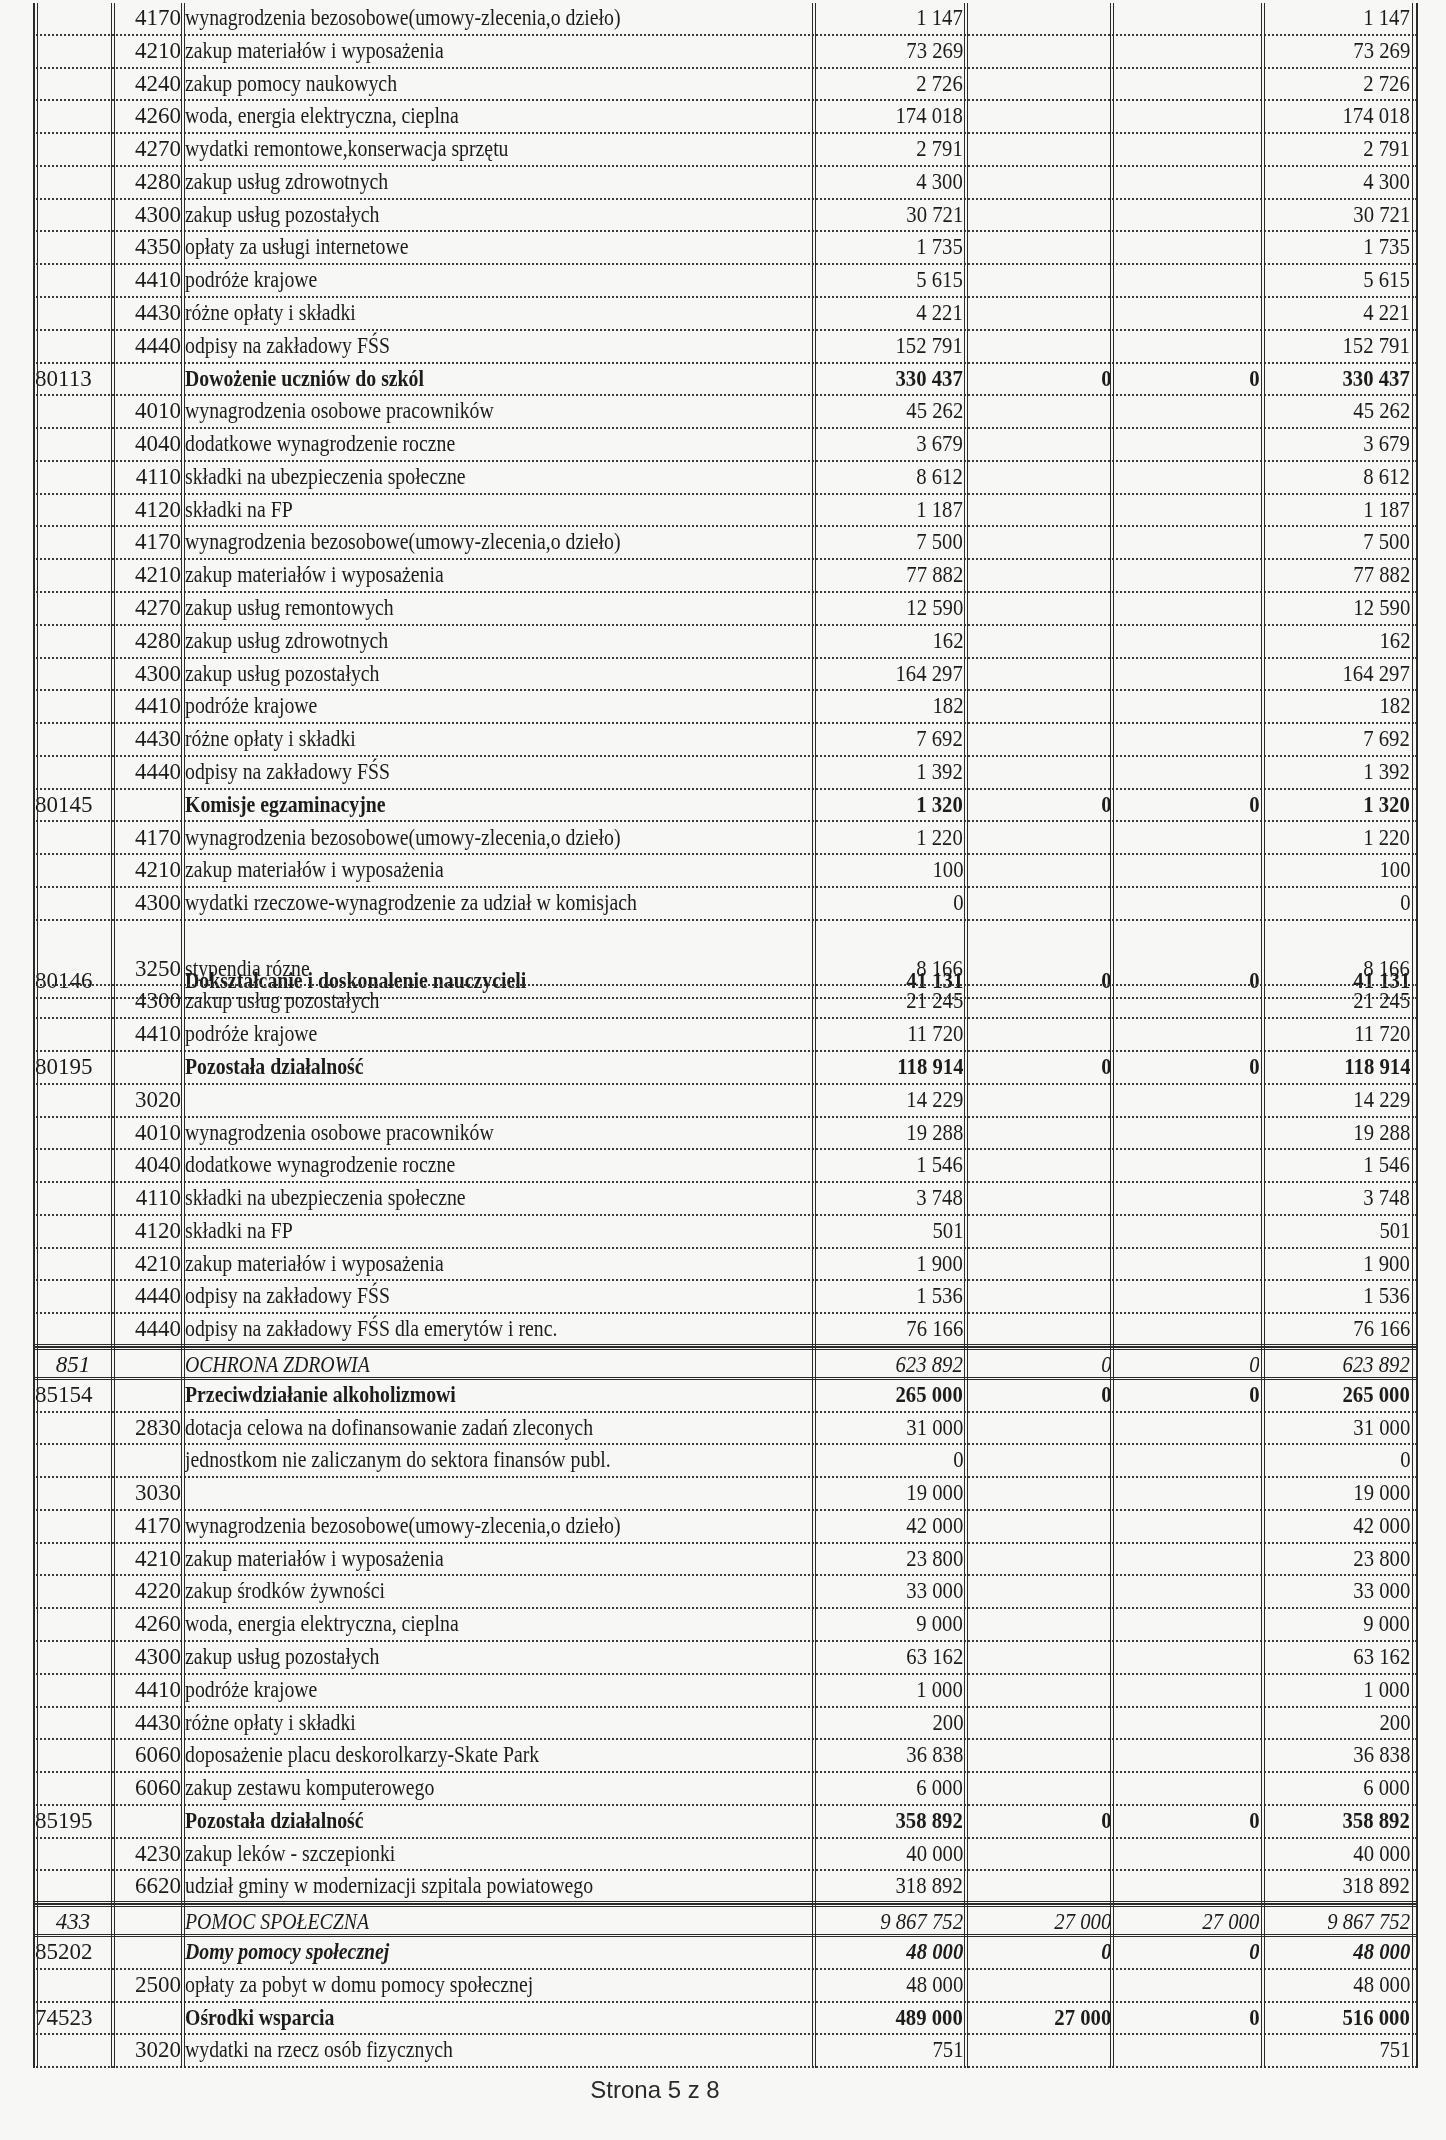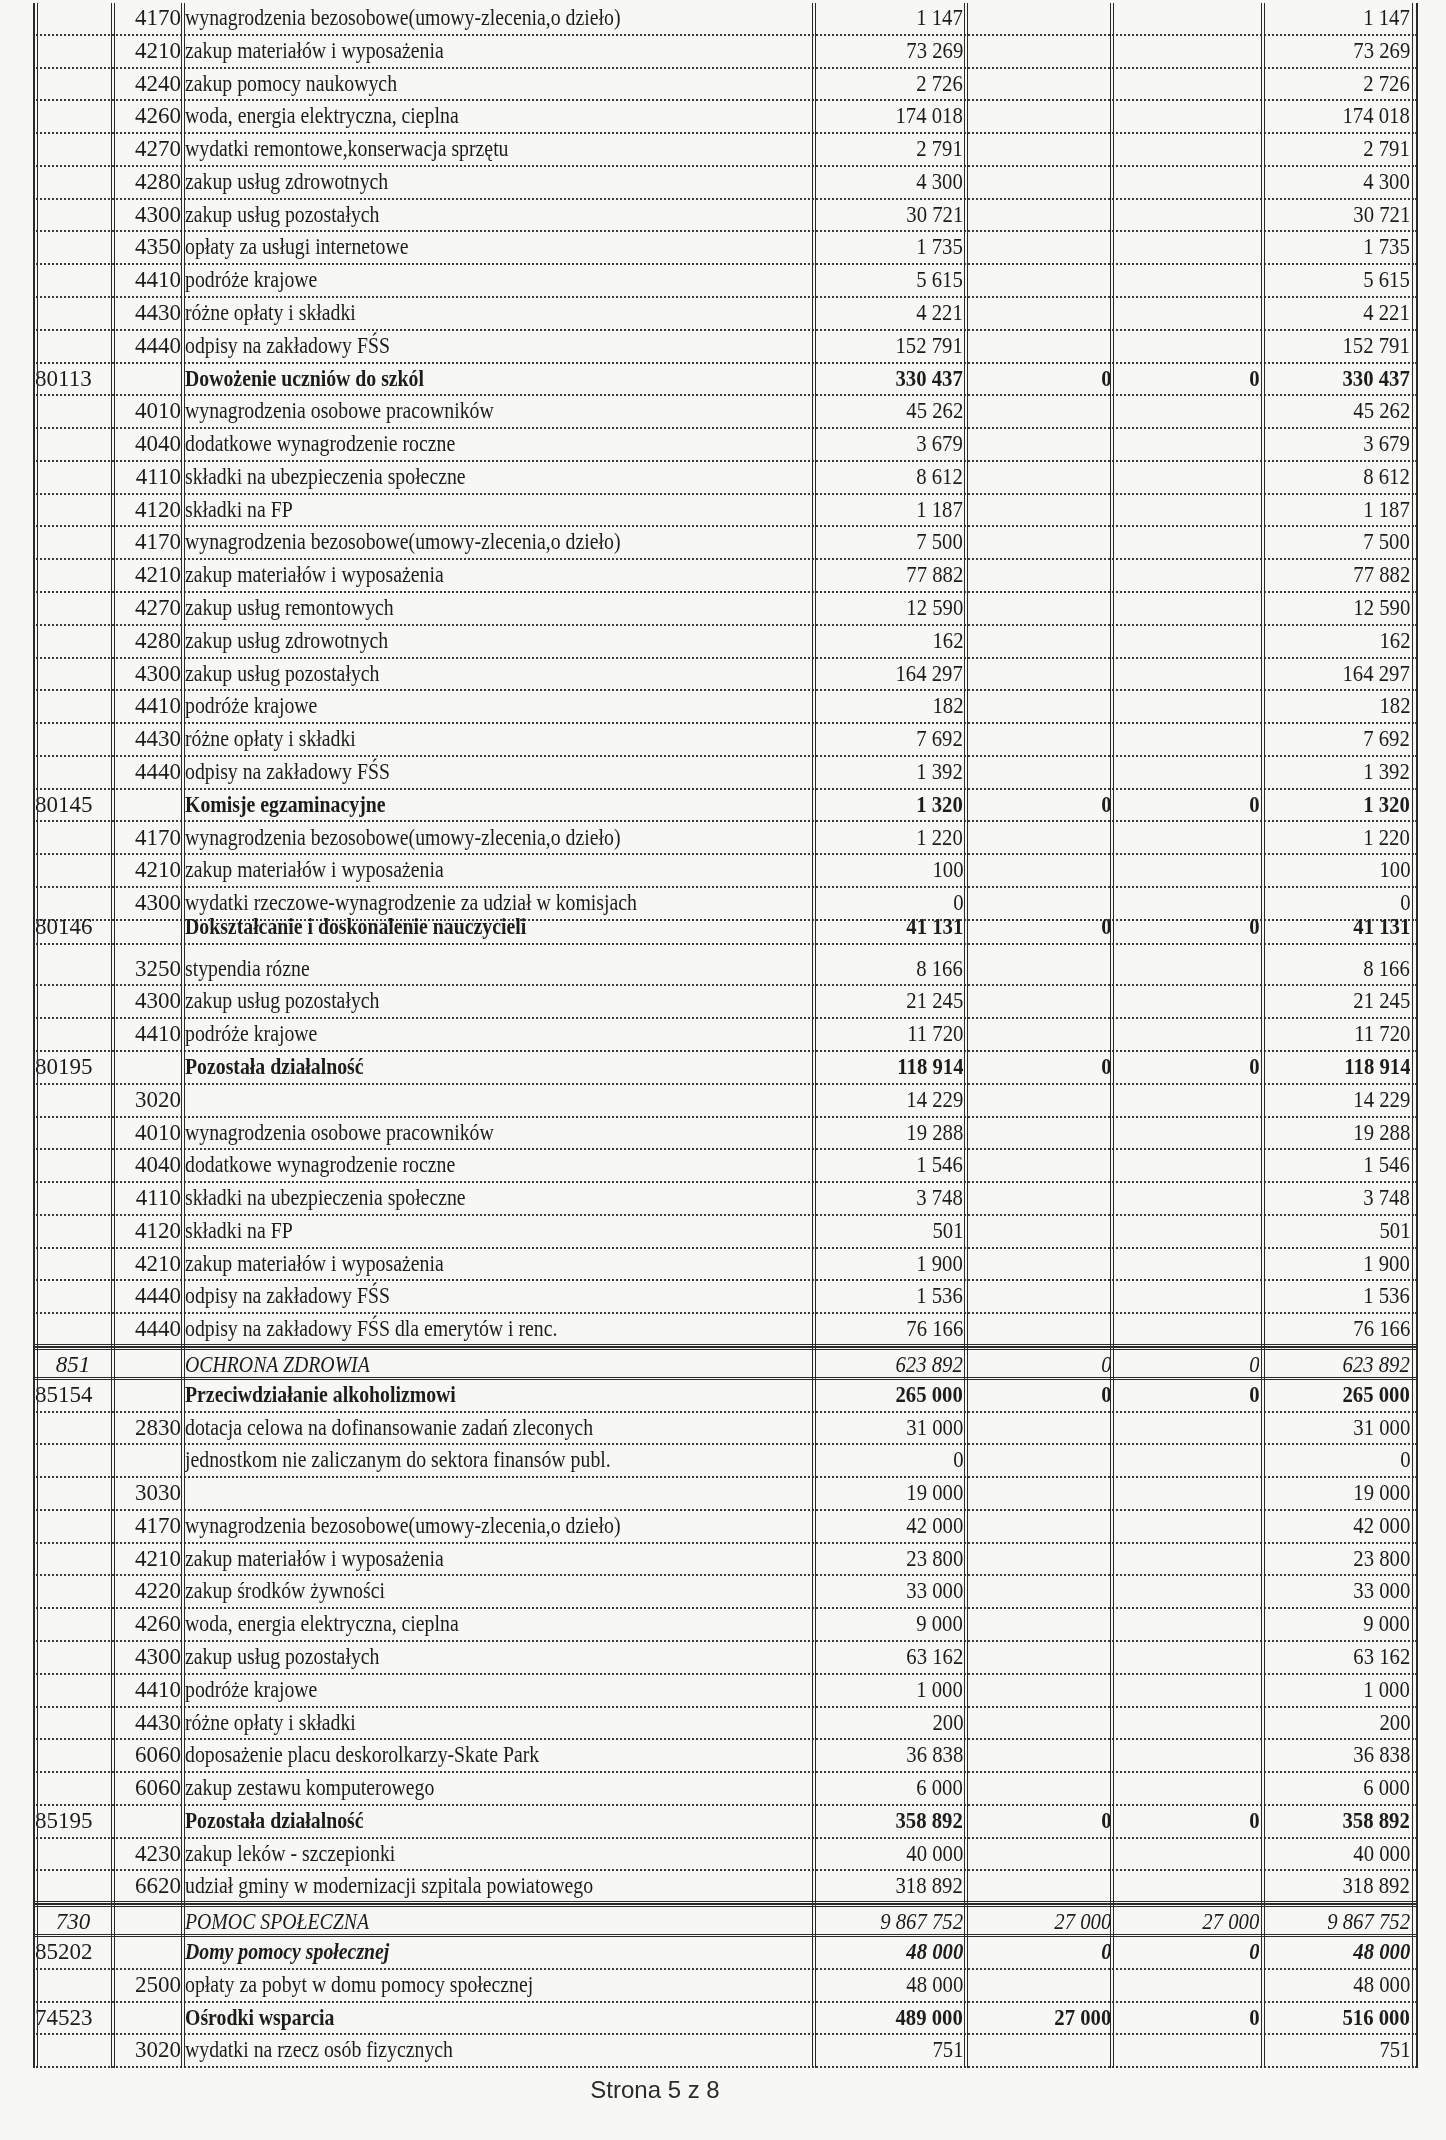--- a/index.html
+++ b/index.html
@@ -294,21 +294,21 @@
       </div>
       <div class="row" style="top: 885.06px;">
         <div class="cell c-dz"><span></span></div>
         <div class="cell c-par"><span>4300</span></div>
         <div class="cell c-desc"><span>wydatki rzeczowe-wynagrodzenie za udział w komisjach</span></div>
         <div class="cell c-n1 num"><span>0</span></div>
         <div class="cell c-n2 num"><span></span></div>
         <div class="cell c-n3 num"><span></span></div>
         <div class="cell c-n4 num"><span>0</span></div>
       </div>
-      <div class="row" style="top: 909px;">
+      <div class="row" style="top: 963px;">
         <div class="cell c-dz"><span>80146</span></div>
         <div class="cell c-par"><span></span></div>
         <div class="cell c-desc bold "><span>Dokształcanie i doskonalenie nauczycieli</span></div>
         <div class="cell c-n1 num bold "><span>41 131</span></div>
         <div class="cell c-n2 num bold "><span>0</span></div>
         <div class="cell c-n3 num bold "><span>0</span></div>
         <div class="cell c-n4 num bold "><span>41 131</span></div>
       </div>
       <div class="row" style="top: 950.62px;">
         <div class="cell c-dz"><span></span></div>
@@ -563,21 +563,21 @@
       <div class="row section-bottom" style="top: 1868.46px;">
         <div class="cell c-dz"><span></span></div>
         <div class="cell c-par"><span>6620</span></div>
         <div class="cell c-desc"><span>udział gminy w modernizacji szpitala powiatowego</span></div>
         <div class="cell c-n1 num"><span>318 892</span></div>
         <div class="cell c-n2 num"><span></span></div>
         <div class="cell c-n3 num"><span></span></div>
         <div class="cell c-n4 num"><span>318 892</span></div>
       </div>
       <div class="row section" style="top: 1901.24px;">
-        <div class="cell c-dz center italic"><span>730</span></div>
+        <div class="cell c-dz center italic"><span>433</span></div>
         <div class="cell c-par"><span></span></div>
         <div class="cell c-desc italic"><span>POMOC  SPOŁECZNA</span></div>
         <div class="cell c-n1 num italic"><span>9 867 752</span></div>
         <div class="cell c-n2 num italic"><span>27 000</span></div>
         <div class="cell c-n3 num italic"><span>27 000</span></div>
         <div class="cell c-n4 num italic"><span>9 867 752</span></div>
       </div>
       <div class="row" style="top: 1934.02px;">
         <div class="cell c-dz"><span>85202</span></div>
         <div class="cell c-par"><span></span></div>

